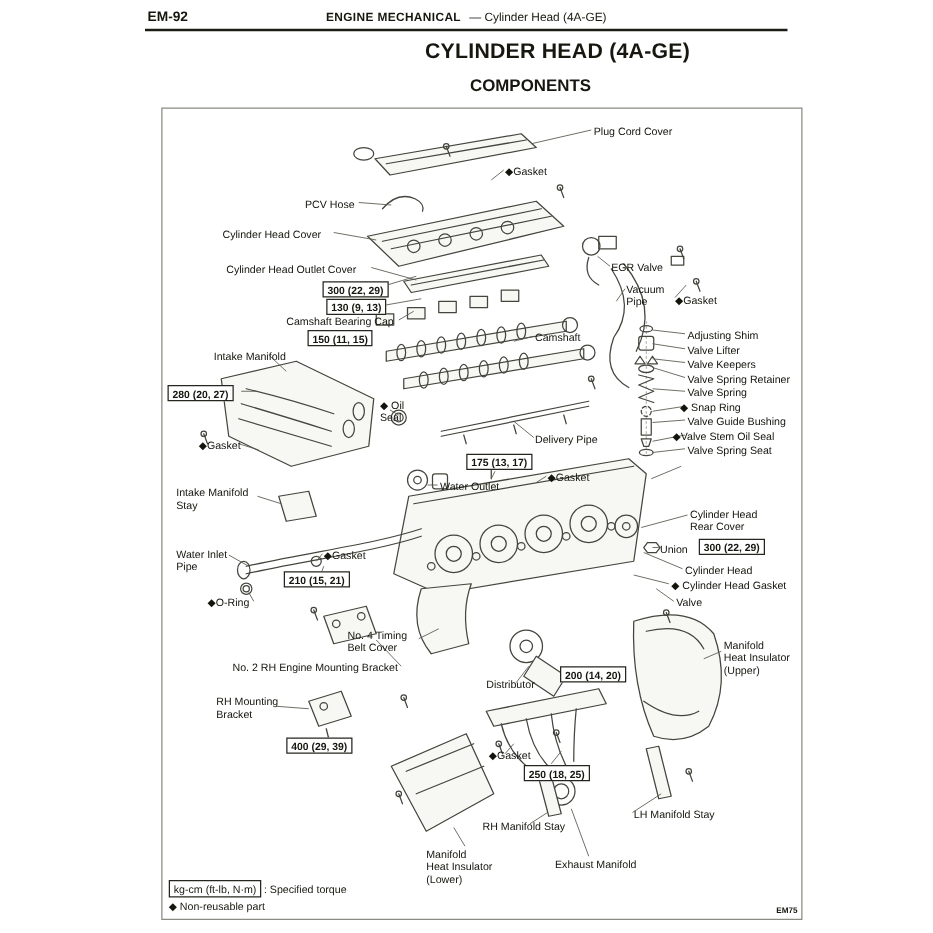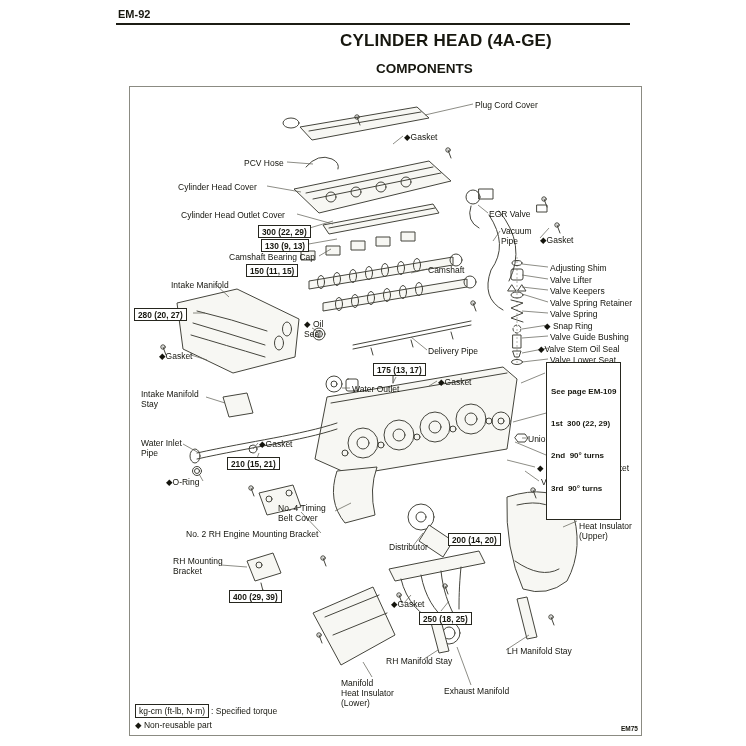--- a/index.html
+++ b/index.html
@@ -37,20 +37,24 @@
   .legend .ubox { display:inline-block; border:1.2px solid #26261e; padding:1px 3px; margin-right:2px; }
   .pcode { position:absolute; left:620px; top:724px; font-size:6.5px; font-weight:bold; }
 </style>
 </head>
 <body>
 
 <div class="page">
 
   <div class="hdr">
     <span class="pno">EM-92</span>
+    <span class="ctr">
+      <span class="sec">ENGINE MECHANICAL</span>
+      <span class="top">— Cylinder Head (4A-GE)</span>
+    </span>
   </div>
 
   <div class="title">CYLINDER HEAD (4A-GE)</div>
   <div class="subtitle">COMPONENTS</div>
 
   <div class="clip">
     <div class="inner">
 
       <svg class="art" width="746" height="746" viewBox="0 0 746 746">
 
@@ -342,21 +346,21 @@
       <div class="lbl" style="left:427px;top:264px">Camshaft</div>
       <div class="lbl" style="left:170px;top:279px">Intake Manifold</div>
       <div class="lbl" style="left:549px;top:262px">Adjusting Shim</div>
       <div class="lbl" style="left:549px;top:274px">Valve Lifter</div>
       <div class="lbl" style="left:549px;top:285px">Valve Keepers</div>
       <div class="lbl" style="left:549px;top:297px">Valve Spring Retainer</div>
       <div class="lbl" style="left:549px;top:308px">Valve Spring</div>
       <div class="lbl" style="left:543px;top:320px">◆ Snap Ring</div>
       <div class="lbl" style="left:549px;top:331px">Valve Guide Bushing</div>
       <div class="lbl" style="left:537px;top:343px">◆Valve Stem Oil Seal</div>
-      <div class="lbl" style="left:549px;top:354px">Valve Lower Seat</div>
+      <div class="lbl" style="left:549px;top:354px">Valve Spring Seat</div>
       <div class="lbl" style="left:303px;top:318px">◆ Oil
 Seal</div>
       <div class="lbl" style="left:427px;top:345px">Delivery Pipe</div>
       <div class="lbl" style="left:158px;top:350px">◆Gasket</div>
       <div class="lbl" style="left:351px;top:383px">Water Outlet</div>
       <div class="lbl" style="left:437px;top:376px">◆Gasket</div>
       <div class="lbl" style="left:140px;top:388px">Intake Manifold
 Stay</div>
       <div class="lbl" style="left:551px;top:405px">Cylinder Head
 Rear Cover</div>
@@ -389,26 +393,20 @@
       <div class="tq" style="left:260px;top:238px">130 (9, 13)</div>
       <div class="tq" style="left:245px;top:263px">150 (11, 15)</div>
       <div class="tq" style="left:133px;top:307px">280 (20, 27)</div>
       <div class="tq" style="left:372px;top:362px">175 (13, 17)</div>
       <div class="tq" style="left:558px;top:430px">300 (22, 29)</div>
       <div class="tq" style="left:226px;top:456px">210 (15, 21)</div>
       <div class="tq" style="left:447px;top:532px">200 (14, 20)</div>
       <div class="tq" style="left:228px;top:589px">400 (29, 39)</div>
       <div class="tq" style="left:418px;top:611px">250 (18, 25)</div>
 
-      <div class="spec">
-        <div>See page EM-109</div>
-        <div>1st  300 (22, 29)</div>
-        <div>2nd  90° turns</div>
-        <div>3rd  90° turns</div>
-      </div>
 
       <div class="legend" style="left:134px;top:703px">
         <span class="ubox">kg-cm (ft-lb, N·m)</span><span>: Specified torque</span>
       </div>
       <div class="legend" style="left:134px;top:719px">◆ Non-reusable part</div>
       <div class="pcode">EM75</div>
 
     </div>
   </div>
 </div>

